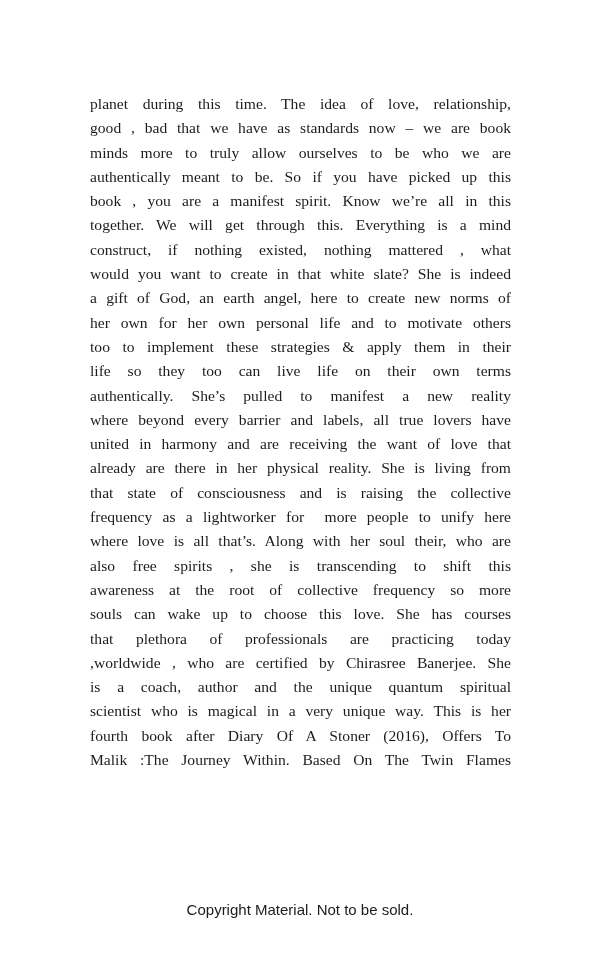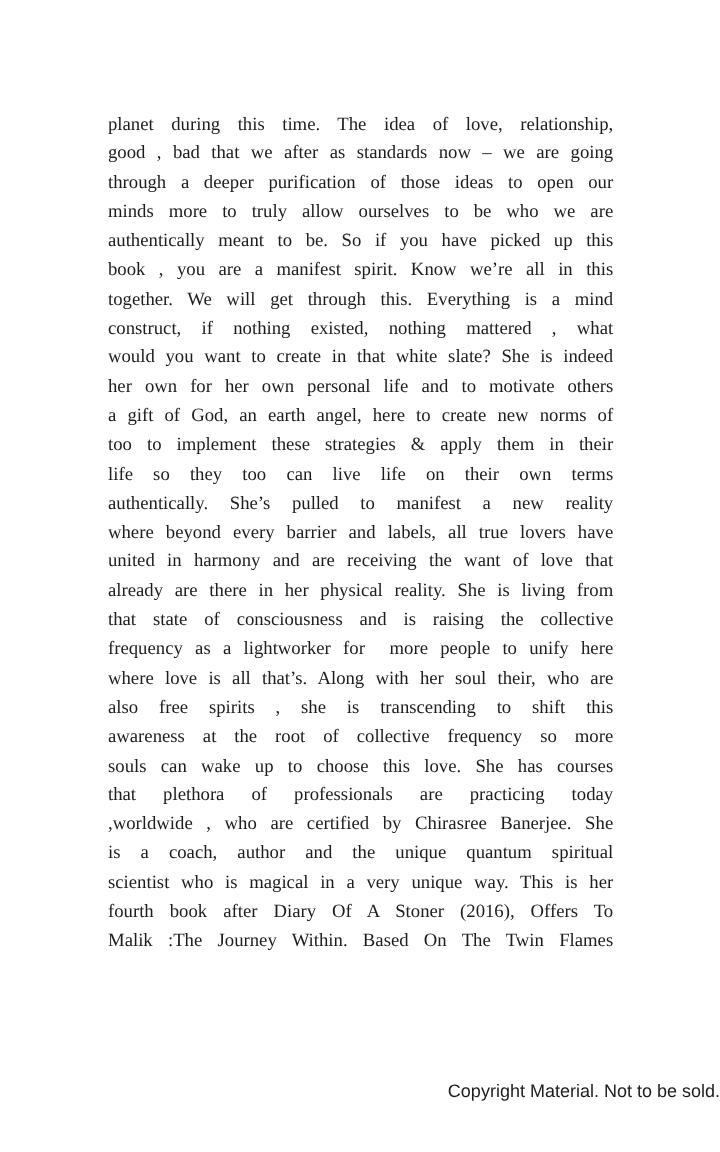--- a/index.html
+++ b/index.html
@@ -24,42 +24,41 @@
   .line {
     text-align: justify;
     text-align-last: justify;
     white-space: normal;
   }
   .footer {
     position: absolute;
     left: 0;
     top: 901px;
     width: 100%;
-    text-align: right;
+    text-align: center;
     font-family: "Liberation Sans", sans-serif;
     font-size: 15px;
     color: var(--fg);
   }
 </style>
 </head>
 <body>
 
 <div class="page">
   <div class="body-text">
     <div class="line">planet during this time. The idea of love, relationship,</div>
-    <div class="line">good , bad that we after as standards now – we are going</div>
-    <div class="line">through a deeper purification of those ideas to open our</div>
+    <div class="line">good , bad that we have as standards now – we are book</div>
     <div class="line">minds more to truly allow ourselves to be who we are</div>
     <div class="line">authentically meant to be. So if you have picked up this</div>
     <div class="line">book , you are a manifest spirit. Know we’re all in this</div>
     <div class="line">together. We will get through this. Everything is a mind</div>
     <div class="line">construct, if nothing existed, nothing mattered , what</div>
     <div class="line">would you want to create in that white slate? She is indeed</div>
+    <div class="line">a gift of God, an earth angel, here to create new norms of</div>
     <div class="line">her own for her own personal life and to motivate others</div>
-    <div class="line">a gift of God, an earth angel, here to create new norms of</div>
     <div class="line">too to implement these strategies &amp; apply them in their</div>
     <div class="line">life so they too can live life on their own terms</div>
     <div class="line">authentically. She’s pulled to manifest a new reality</div>
     <div class="line">where beyond every barrier and labels, all true lovers have</div>
     <div class="line">united in harmony and are receiving the want of love that</div>
     <div class="line">already are there in her physical reality. She is living from</div>
     <div class="line">that state of consciousness and is raising the collective</div>
     <div class="line">frequency as a lightworker for&nbsp; more people to unify here</div>
     <div class="line">where love is all that’s. Along with her soul their, who are</div>
     <div class="line">also free spirits , she is transcending to shift this</div>

